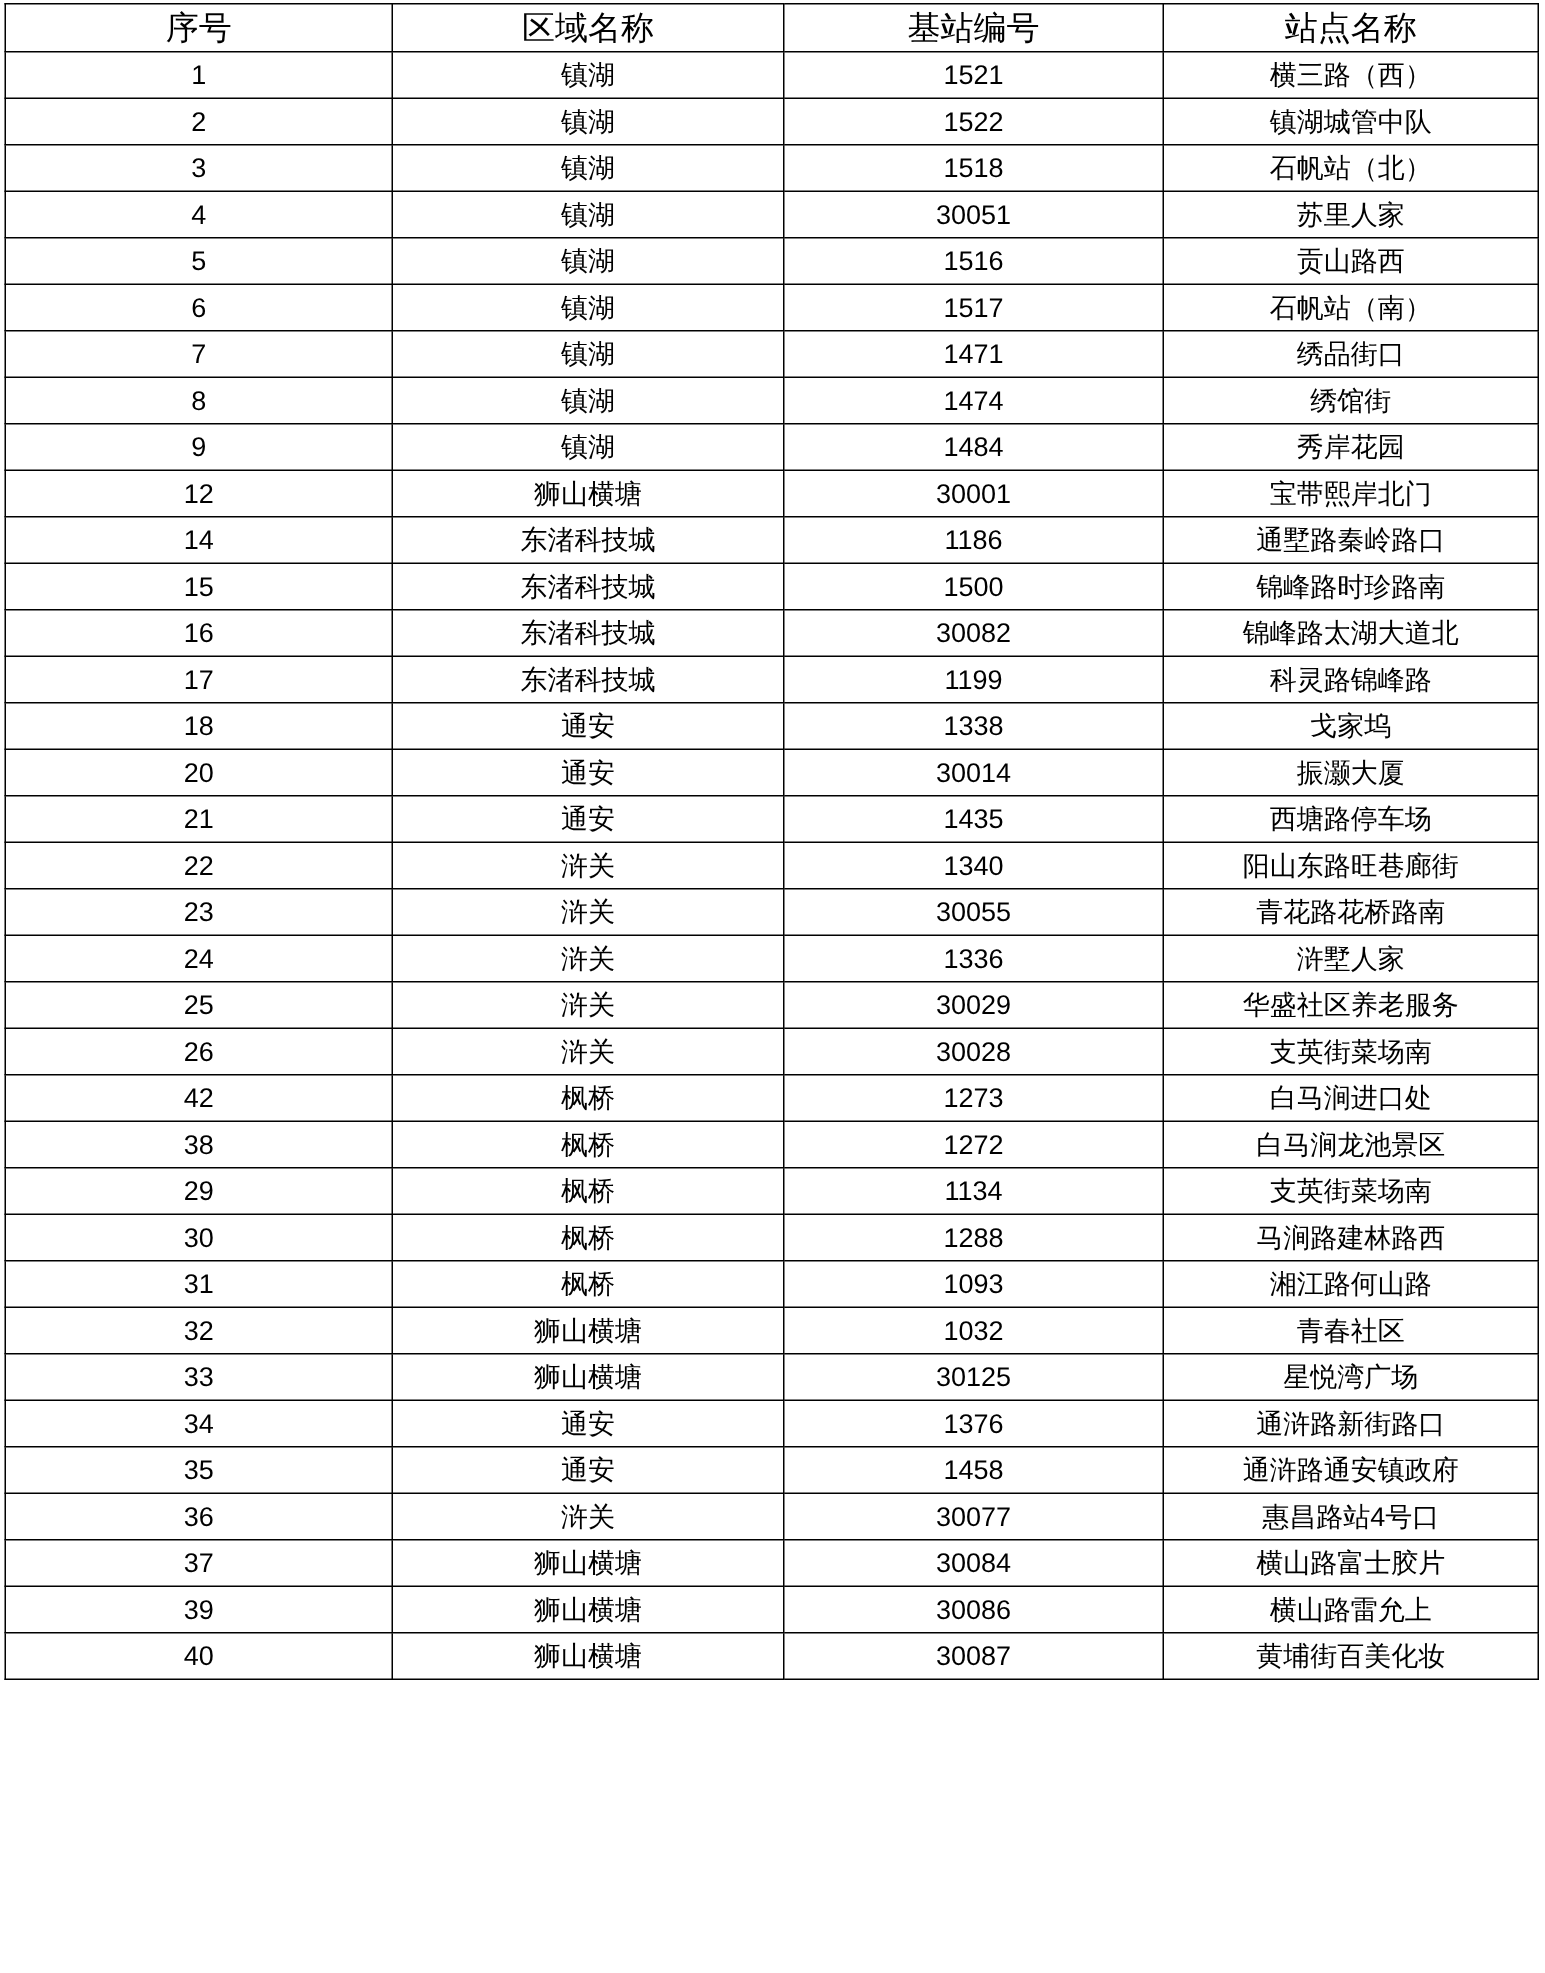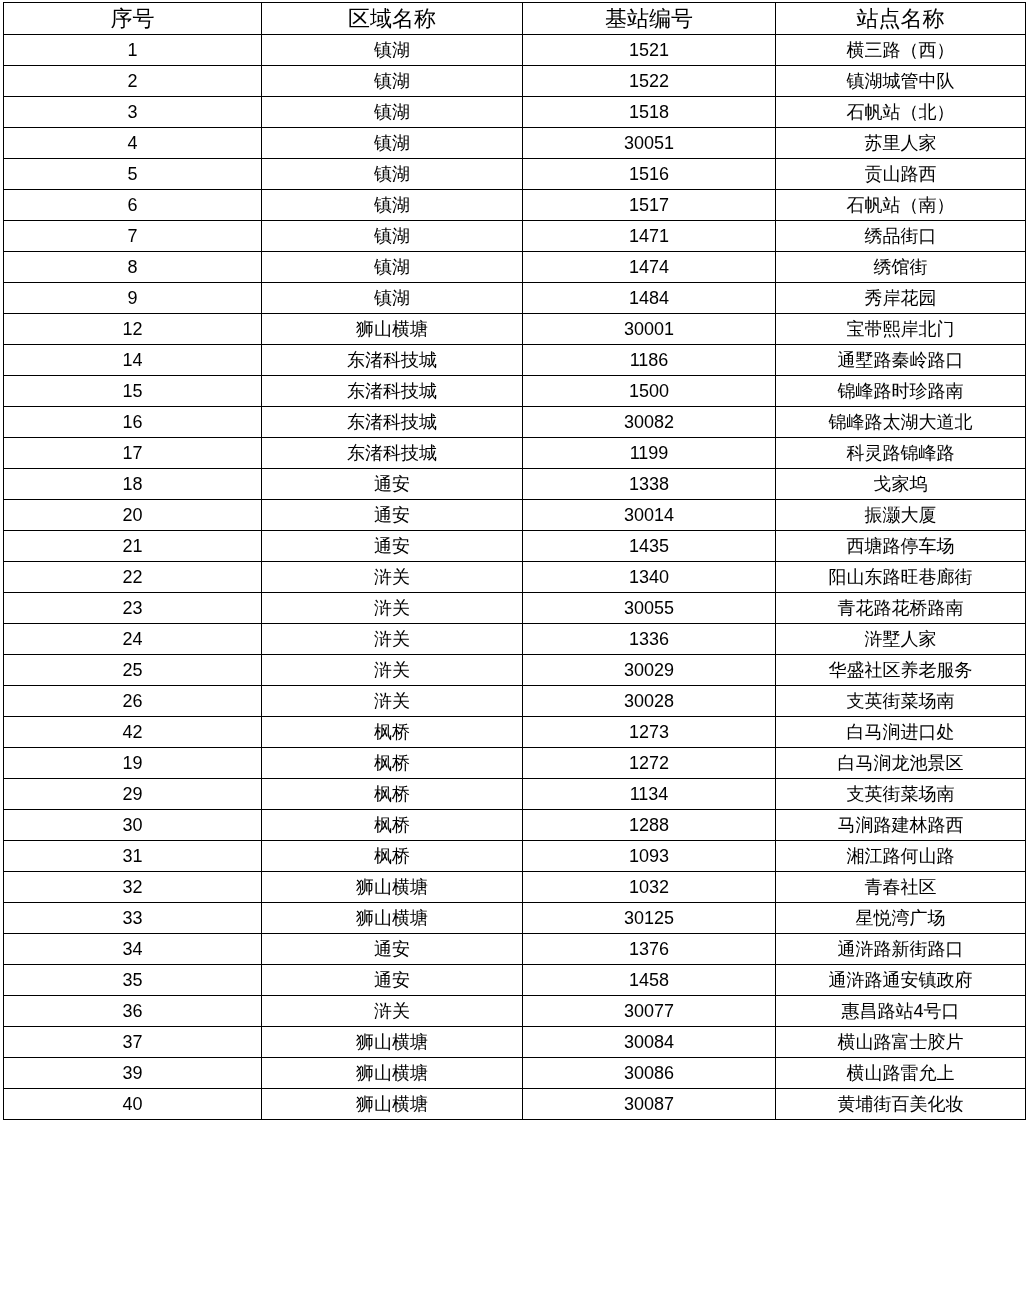--- a/index.html
+++ b/index.html
@@ -200,21 +200,21 @@
           <td>30028</td>
           <td>支英街菜场南</td>
         </tr>
         <tr>
           <td>42</td>
           <td>枫桥</td>
           <td>1273</td>
           <td>白马涧进口处</td>
         </tr>
         <tr>
-          <td>19</td>
+          <td>38</td>
           <td>枫桥</td>
           <td>1272</td>
           <td>白马涧龙池景区</td>
         </tr>
         <tr>
           <td>29</td>
           <td>枫桥</td>
           <td>1134</td>
           <td>支英街菜场南</td>
         </tr>

